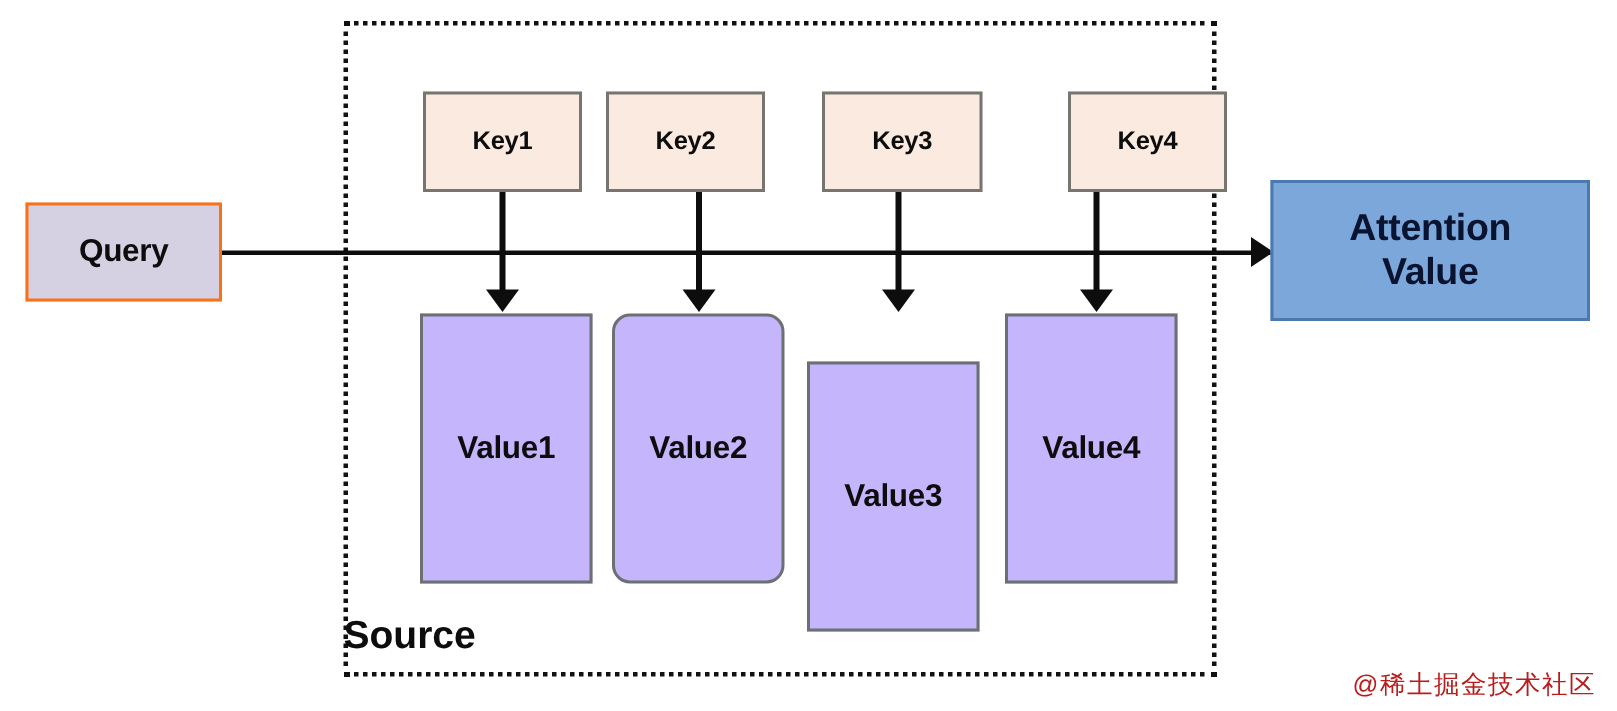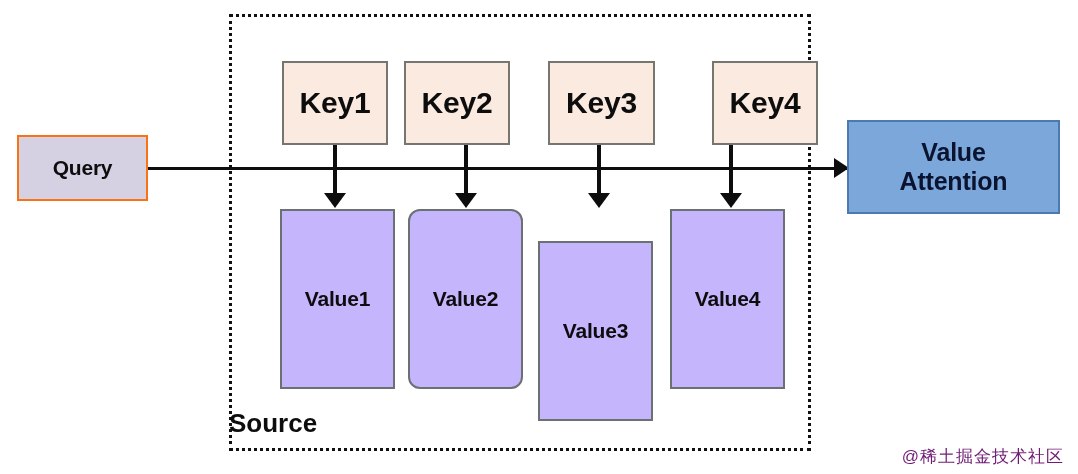--- a/index.html
+++ b/index.html
@@ -62,24 +62,24 @@
     width: 582px;
     font-size: 26px;
     font-weight: bold;
     color: #0d0d0d;
     z-index: 5;
   }
 
   
   .key-box {
     top: 61px;
-    height: 84px;
+    height: 67px;
     background: #faeae0;
     border: 2px solid #77756f;
-    font-size: 30px;
+    font-size: 17px;
     z-index: 6;
     text-align: center;
   }
 
   
   .value-box {
     top: 209px;
     height: 180px;
     background: #c4b5fd;
     border: 2px solid #6b7073;
@@ -131,21 +131,21 @@
     border-left: 15px solid #0d0d0d;
     z-index: 5;
   }
 
   
   #watermark {
     position: absolute;
     right: 14px;
     bottom: 6px;
     font-size: 17px;
-    color: #701a75;
+    color: #b91c1c;
     letter-spacing: 1px;
     white-space: nowrap;
     z-index: 8;
   }
 </style>
 </head>
 <body>
 
 <div id="canvas">
 
@@ -192,20 +192,20 @@
   <div class="arrow-down" style="left:455px; top:193px;"></div>
 
   <div class="v-line" style="left:597px; top:128px; height:67px;"></div>
   <div class="arrow-down" style="left:588px; top:193px;"></div>
 
   <div class="v-line" style="left:729px; top:128px; height:67px;"></div>
   <div class="arrow-down" style="left:720px; top:193px;"></div>
 
   <div class="box" id="attention-box">
     <div>
+      <div>Attention</div>
       <div>Value</div>
-      <div>Attention</div>
     </div>
   </div>
 
   <div id="watermark">@稀土掘金技术社区</div>
 
 </div>
 
 </body></html>

